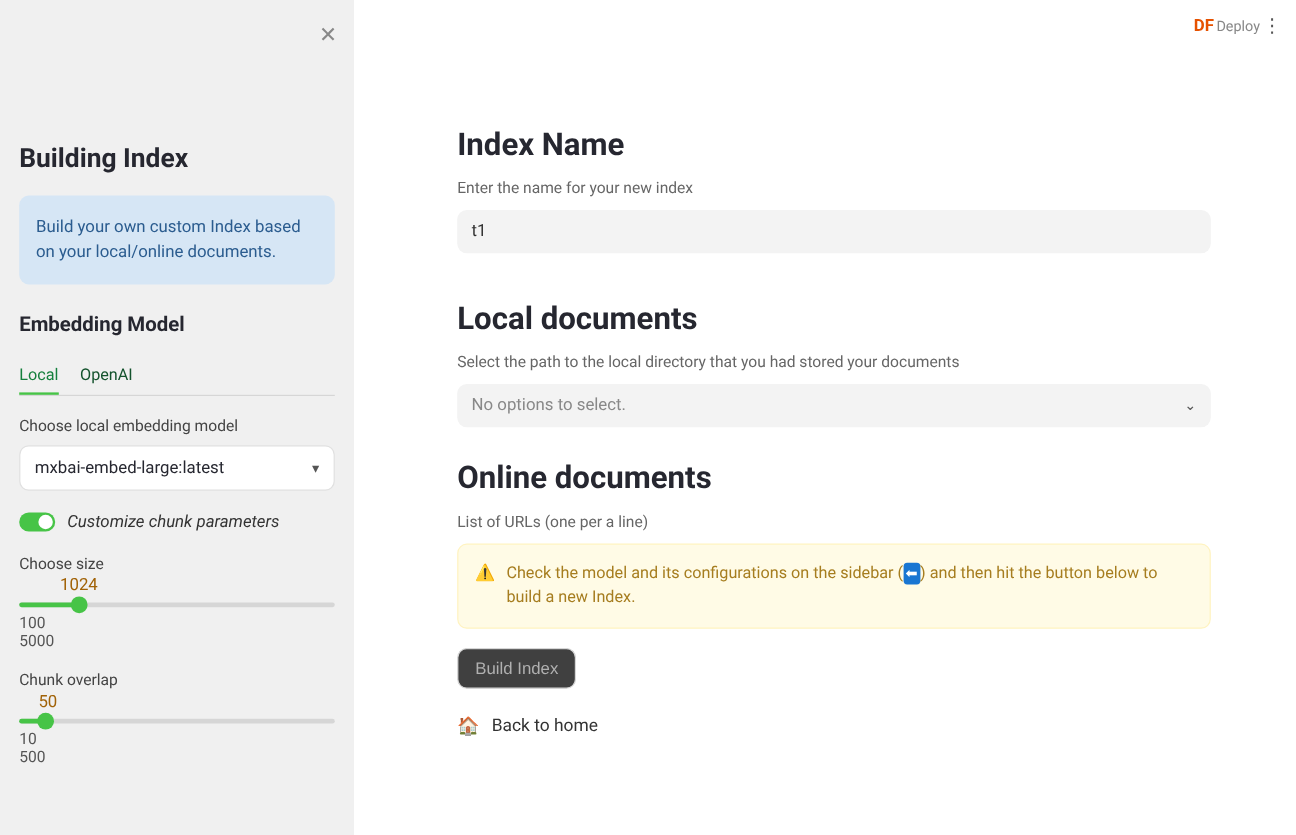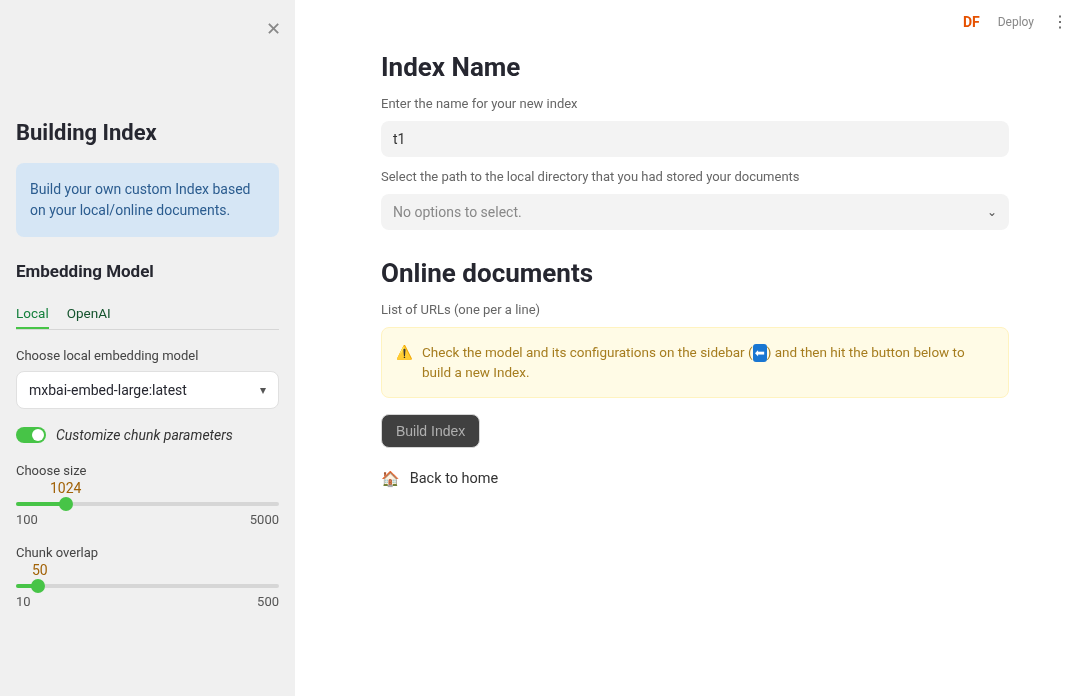--- a/index.html
+++ b/index.html
@@ -152,53 +152,54 @@
     background: #47c447;
     border-radius: 50%;
     cursor: grab;
   }
   .slider-range {
     display: flex;
     justify-content: space-between;
     font-size: 13px;
     color: #555;
     margin-top: 4px;
+    flex-direction: column;
   }
   .main {
     flex: 1;
     position: relative;
     overflow-y: auto;
     padding: 0 36px 28px 86px;
   }
   .topbar {
     position: absolute;
     top: 12px;
     right: 12px;
     display: flex;
     align-items: center;
-    gap: 18px;
+    gap: 2px;
   }
   .brand {
     color: #e65100;
     font-weight: 700;
     font-size: 14px;
   }
   .deploy {
     font-size: 12px;
     color: #888;
   }
   .menu-dots {
     font-size: 16px;
     color: #555;
     cursor: pointer;
   }
   .main h2 {
     font-size: 26px;
     font-weight: 700;
-    margin-top: 52px;
+    margin-top: 106px;
     margin-bottom: 14px;
   }
   .main h2.section { margin-top: 28px; }
   .desc {
     font-size: 13px;
     color: #666;
     margin-bottom: 10px;
   }
   .text-input {
     width: 100%;
@@ -346,20 +347,21 @@
   <div class="topbar">
     <span class="brand">DF</span>
     <span class="deploy">Deploy</span>
     <span class="menu-dots">⋮</span>
   </div>
 
   <h2>Index Name</h2>
   <div class="desc">Enter the name for your new index</div>
   <input class="text-input" type="text" value="t1" style="">
 
+  <h2 class="section">Local documents</h2>
   <div class="desc">Select the path to the local directory that you had stored your documents</div>
   <div class="select-main">
     <span>No options to select.</span>
     <span class="chevron-down">⌄</span>
   </div>
 
   <h2 class="section">Online documents</h2>
   <div class="desc">List of URLs (one per a line)</div>
 
   <div class="warning">

